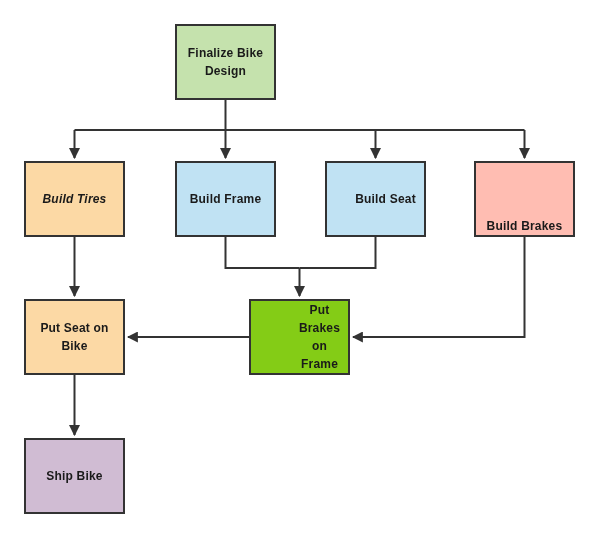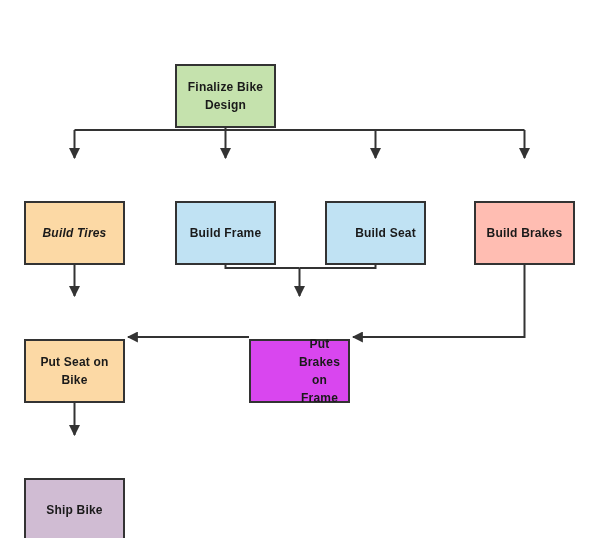--- a/index.html
+++ b/index.html
@@ -13,30 +13,29 @@
   }
   .connectors {
     position: absolute;
     left: 0; top: 0;
     width: 601px; height: 538px;
     z-index: 0;
   }
   .node {
     position: absolute;
     width: 101px;
-    height: 64px;
+    height: 76px;
     border: 2px solid #333333;
     box-sizing: border-box;
     display: flex;
     align-items: center;
     justify-content: center;
     text-align: center;
     z-index: 1;
     cursor: default;
-    margin-top: 40px;
   }
   .node .label {
     font-size: 12px;
     font-weight: bold;
     line-height: 18px;
     color: #1a1a1a;
     white-space: pre-line;
     letter-spacing: 0.2px;
   }
   .node-finalize     { left: 175px; top: 24px;  }
@@ -90,30 +89,30 @@
   </div>
 
   <div class="node node-build-frame" style="background-color: rgb(192, 226, 243);">
     <span class="label">Build Frame</span>
   </div>
 
   <div class="node node-build-seat" style="background-color: rgb(192, 226, 243);">
     <span class="label">Build Seat</span>
   </div>
 
-  <div class="node node-build-brakes" style="background-color: rgb(255, 189, 178);">
+  <div class="node node-build-brakes" style="background-color: rgb(255, 189, 178); align-items: flex-end;">
     <span class="label">Build Brakes</span>
   </div>
 
   <div class="node node-put-tires" style="background-color: rgb(252, 217, 165);">
     <span class="label">Put Seat on
 Bike</span>
   </div>
 
-  <div class="node node-put-brakes" style="background-color: #d946ef; padding-left: 40px;">
+  <div class="node node-put-brakes" style="background-color: #84cc16; padding-left: 40px;">
     <span class="label">Put Brakes on
 Frame</span>
   </div>
 
   <div class="node node-ship-bike" style="background-color: rgb(208, 188, 211);">
     <span class="label">Ship Bike</span>
   </div>
 
 </div>
 

